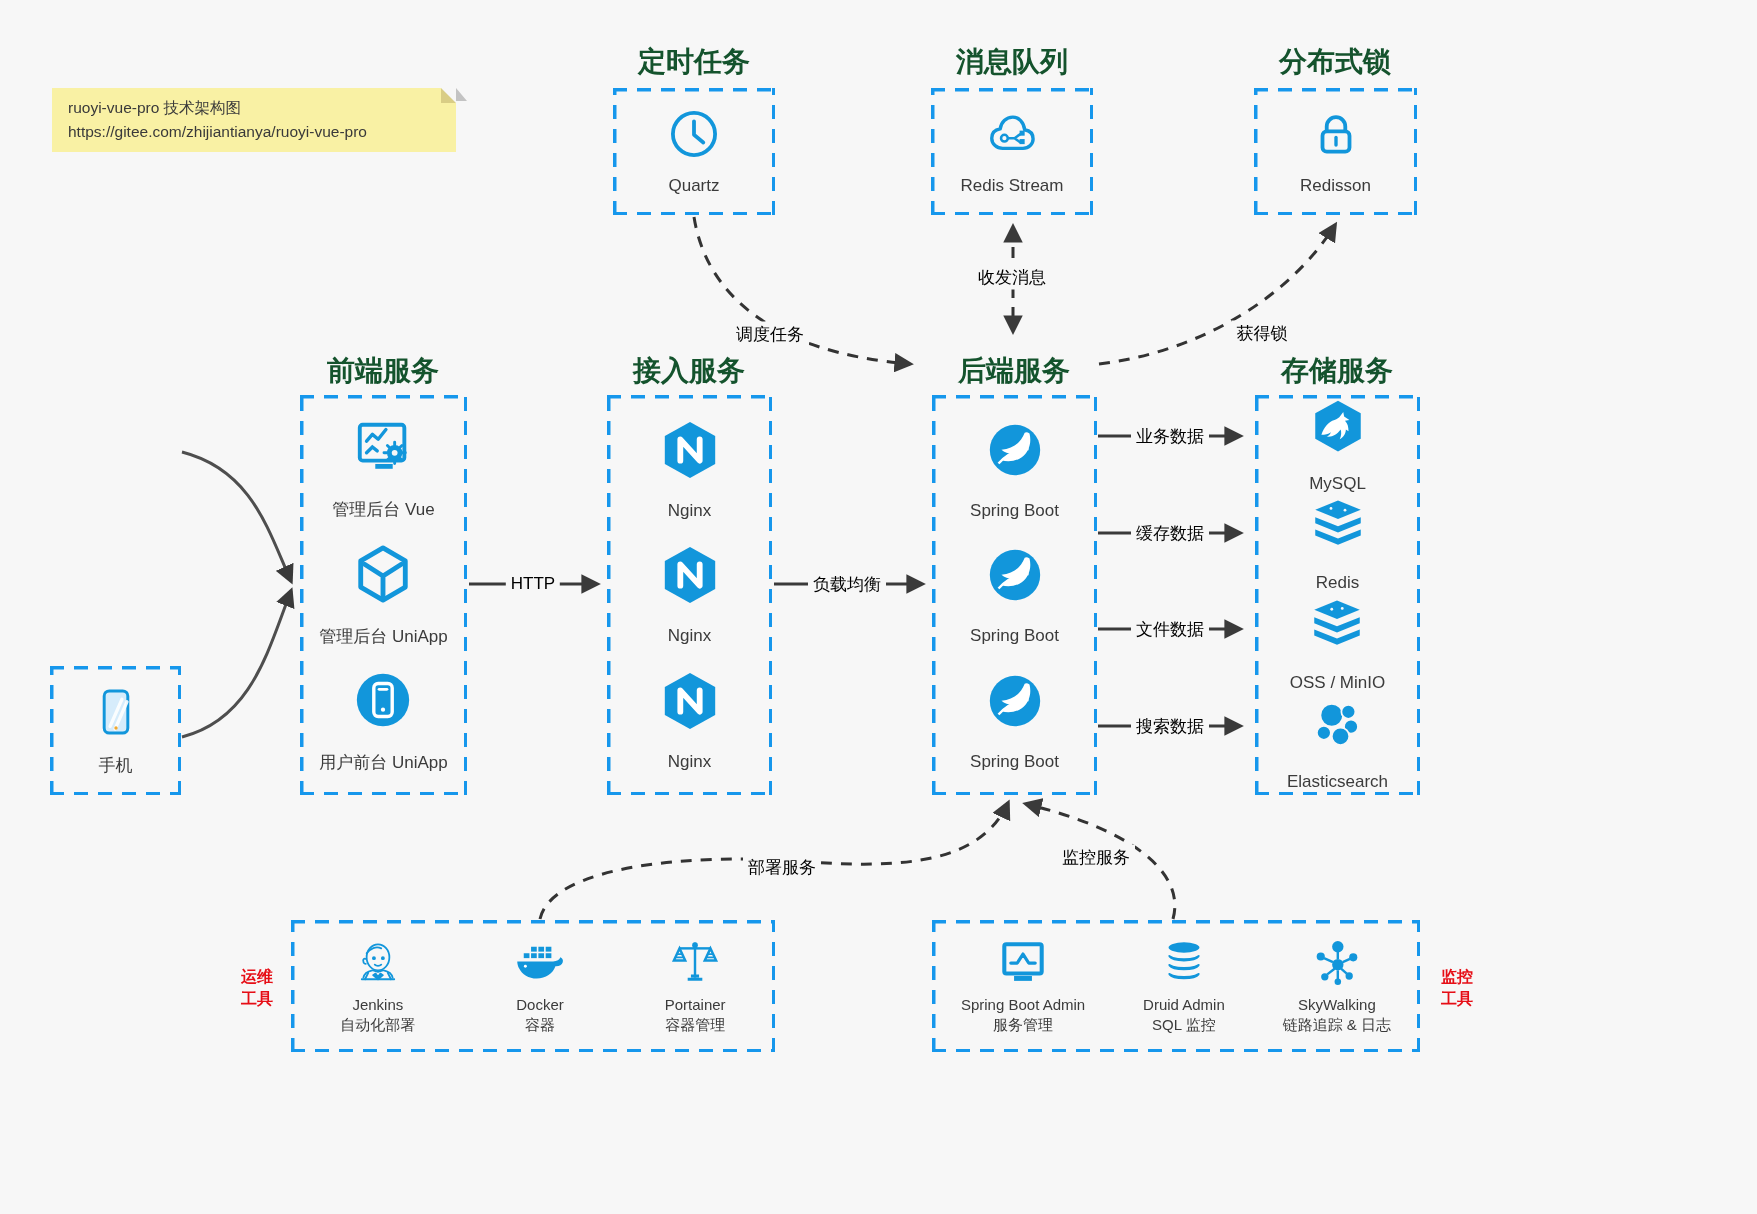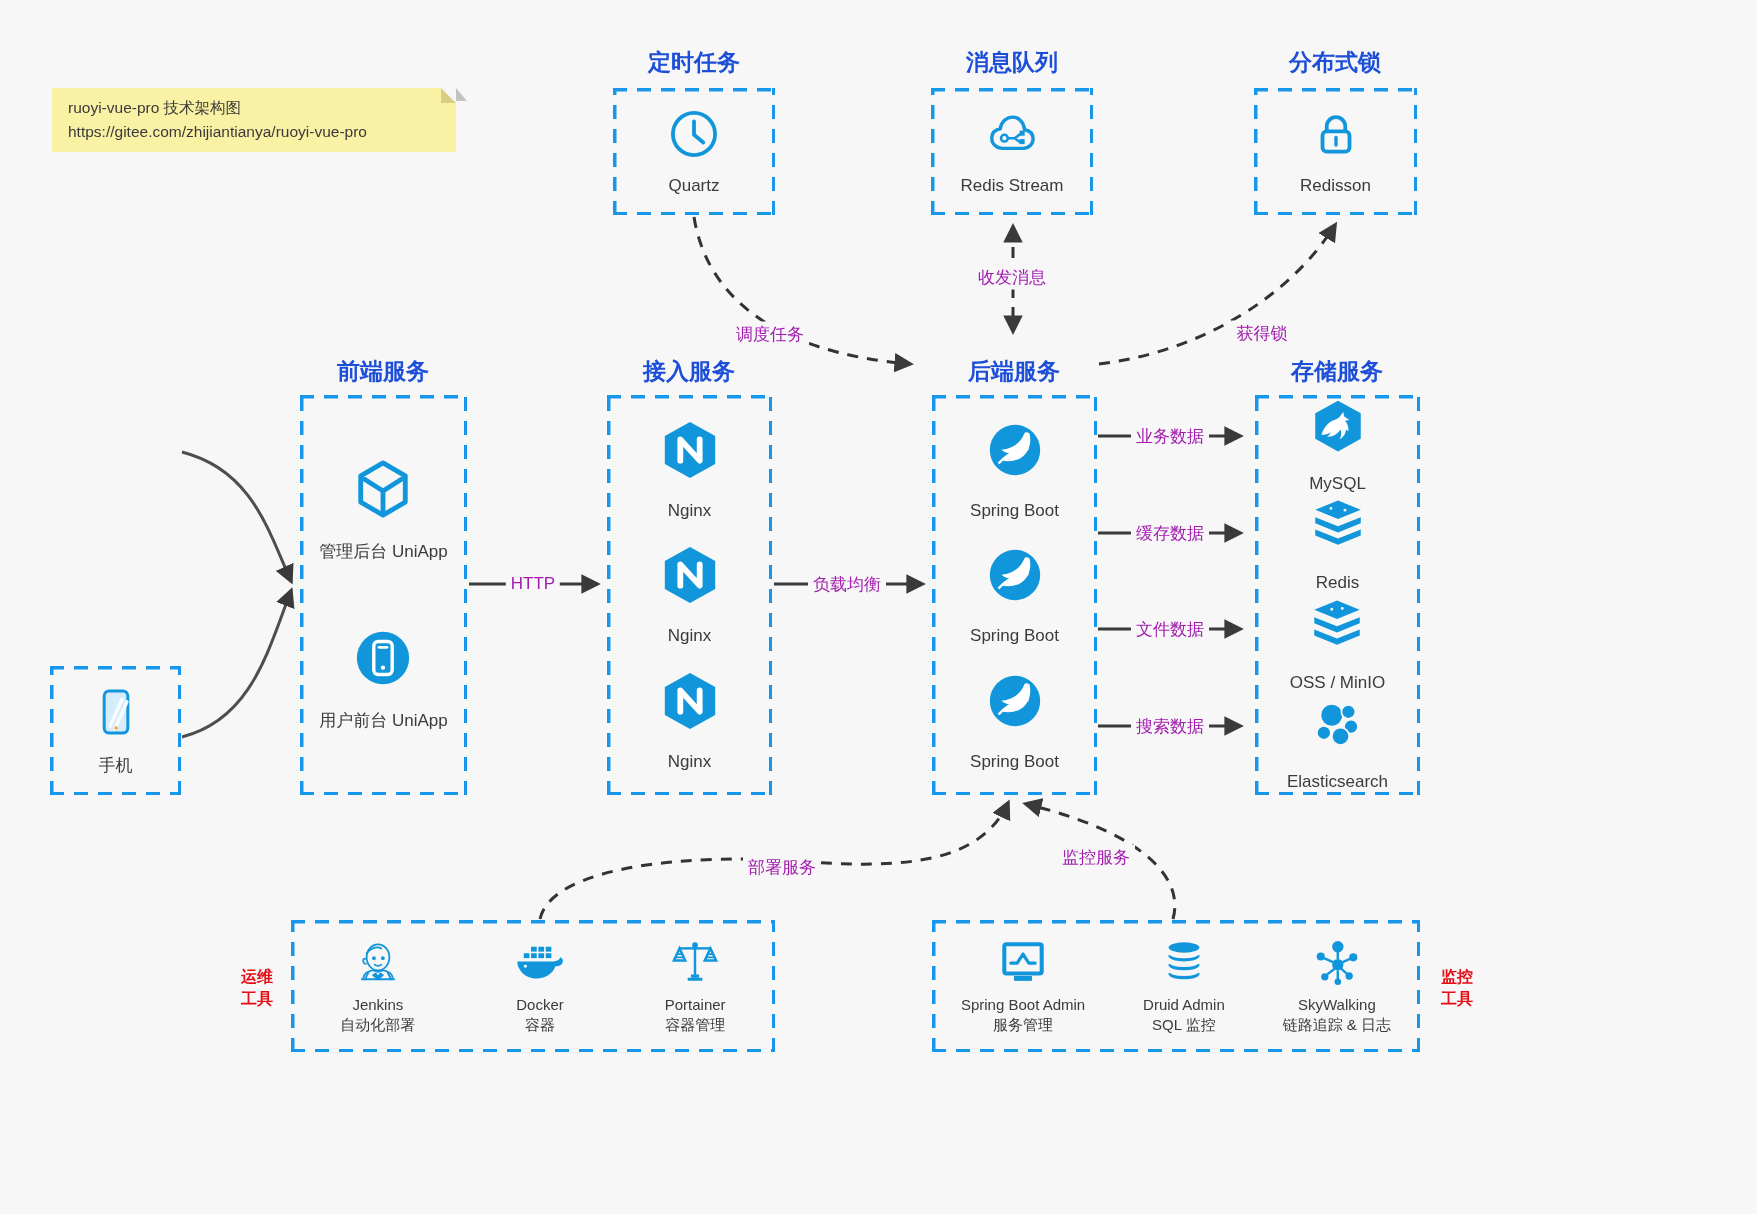--- a/index.html
+++ b/index.html
@@ -31,25 +31,25 @@
   .node.topn .ic{width:54px;height:54px;}
   .node.topn{gap:15px;}
   .ic svg{width:100%;height:100%;display:block;}
   .nlabel{font-size:17px;color:#3b3b3b;white-space:nowrap;}
 
   .tool{display:flex;flex-direction:column;align-items:center;}
   .tool .ic{width:52px;height:52px;margin-bottom:6px;}
   .tname,.tdesc{font-size:15px;color:#3b3b3b;line-height:1.35;white-space:nowrap;text-align:center;}
 
   
-  .gtitle{position:absolute;transform:translate(-50%,-50%);color:#1d4ed8;font-weight:700;
-    font-size:23px;white-space:nowrap;z-index:2;}
+  .gtitle{position:absolute;transform:translate(-50%,-50%);color:#14532d;font-weight:700;
+    font-size:28px;white-space:nowrap;z-index:2;}
   .side-title{position:absolute;transform:translate(-50%,-50%);color:#e60e16;font-weight:700;
     font-size:16px;line-height:1.4;text-align:center;z-index:2;}
-  .edge-label{position:absolute;transform:translate(-50%,-50%);background:#f7f7f7;color:#a21caf;
+  .edge-label{position:absolute;transform:translate(-50%,-50%);background:#f7f7f7;color:#000000;
     font-size:17px;padding:1px 5px;white-space:nowrap;z-index:3;}
 
   
   .note{position:absolute;left:52px;top:88px;width:404px;background:#f9f1a4;padding:8px 16px;
     box-sizing:border-box;color:#3a3a3a;font-size:15.5px;line-height:1.55;z-index:2;}
   .note::after{content:"";position:absolute;right:0;top:0;width:0;height:0;
     border-top:15px solid #f7f7f7;border-left:15px solid #d9cd85;}
   .note::before{content:"";position:absolute;right:-11px;top:0;width:0;height:0;
     border-bottom:13px solid #c3c3c3;border-right:11px solid transparent;}
 </style>
@@ -140,20 +140,34 @@
           </svg>
         </span>
       <span class="nlabel">手机</span>
     </div>
   </div>
 
   <div class="dbox vbox" style="left:300px;top:395px;width:167px;height:400px">
     <div class="node">
       <span class="ic">
           <svg viewBox="0 0 64 64">
+            <rect x="7" y="9" width="46" height="37" rx="3" fill="none" stroke="#1296db" stroke-width="4"></rect>
+            <path d="M14 26l6-7 6 5 8-10" fill="none" stroke="#1296db" stroke-width="3.5" stroke-linecap="round" stroke-linejoin="round"></path>
+            <path d="M14 38l6-6 5 4" fill="none" stroke="#1296db" stroke-width="3.5" stroke-linecap="round"></path>
+            <path d="M43 27v3M43 46v3M32 38h3M51 38h3M35.5 30.5l2.1 2.1M48.4 43.4l2.1 2.1M35.5 45.5l2.1-2.1M48.4 32.6l2.1-2.1" stroke="#1296db" stroke-width="3" stroke-linecap="round"></path>
+            <circle cx="43" cy="38" r="8" fill="#1296db"></circle>
+            <circle cx="43" cy="38" r="3" fill="#f7f7f7"></circle>
+            <path d="M23 52h18" stroke="#1296db" stroke-width="5"></path>
+          </svg>
+        </span>
+      <span class="nlabel">管理后台 Vue</span>
+    </div>
+    <div class="node">
+      <span class="ic">
+          <svg viewBox="0 0 64 64">
             <path d="M32 5 55 18.5 V45.5 L32 59 9 45.5 V18.5 Z" fill="none" stroke="#1296db" stroke-width="5" stroke-linejoin="round"></path>
             <path d="M32 34 13 22M32 34 51 22M32 34 V56" fill="none" stroke="#1296db" stroke-width="5" stroke-linecap="round"></path>
           </svg>
         </span>
       <span class="nlabel">管理后台 UniApp</span>
     </div>
     <div class="node">
       <span class="ic">
           <svg viewBox="0 0 64 64">
             <circle cx="32" cy="32" r="27" fill="#1296db"></circle>

